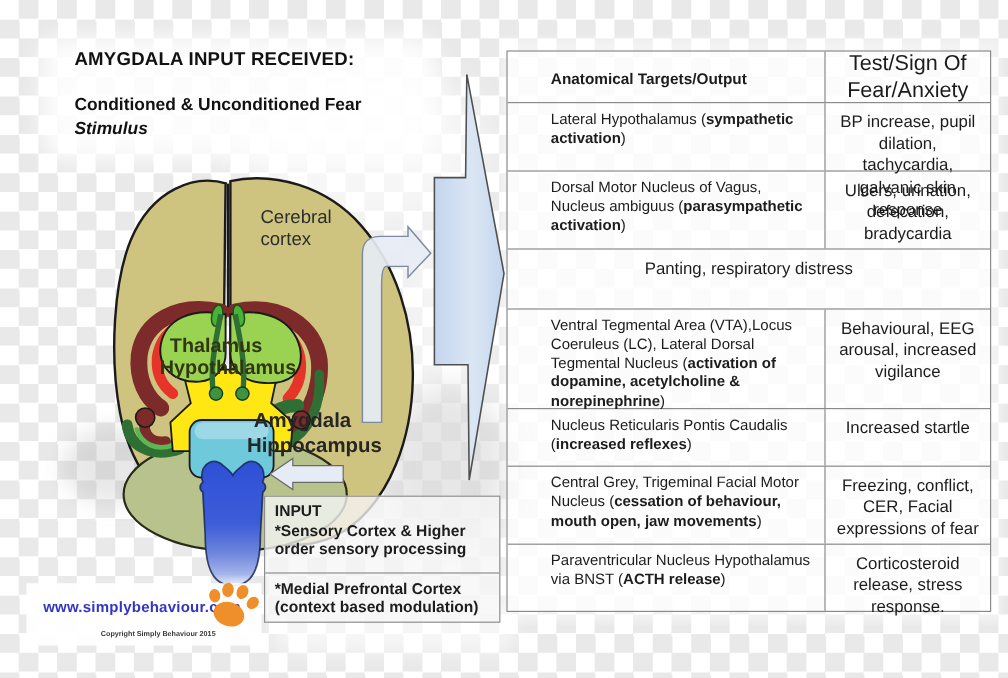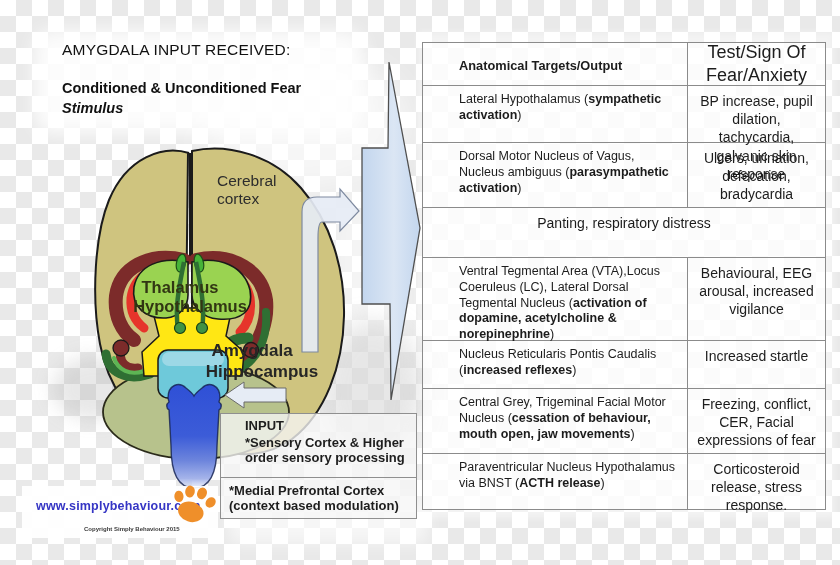--- a/index.html
+++ b/index.html
@@ -13,21 +13,21 @@
   .v-cloud{left:200px;top:52px;width:210px;height:140px;background:rgba(255,255,255,.6);filter:blur(16px);border-radius:50%;}
   .v-mid{left:330px;top:190px;width:80px;height:280px;background:rgba(255,255,255,.5);filter:blur(14px);border-radius:40px;}
   .v-table{left:418px;top:32px;width:416px;height:486px;background:rgba(255,255,255,.45);filter:blur(3px);}
   .v-smudge1{left:322px;top:320px;width:100px;height:140px;background:rgba(160,160,160,.25);filter:blur(12px);border-radius:50%;}
   .v-smudge2{left:52px;top:356px;width:86px;height:64px;background:rgba(150,150,150,.22);filter:blur(9px);border-radius:50%;}
   .v-bottom{left:228px;top:500px;width:200px;height:44px;background:rgba(255,255,255,.6);filter:blur(8px);border-radius:12px;}
 
   svg.art{position:absolute;left:0;top:0;z-index:2;}
 
   .title-block{position:absolute;left:62px;top:41px;z-index:3;color:#111;}
-  .title-line1{font-size:15.5px;font-weight:normal;letter-spacing:.2px;}
+  .title-line1{font-size:15.5px;font-weight:bold;letter-spacing:.2px;}
   .title-line2{font-size:14.5px;font-weight:bold;margin-top:20px;line-height:1.35;}
   .title-line3{font-size:14.5px;font-weight:bold;line-height:1.35;font-style:italic;}
 
   .ttable{
     position:absolute;left:422px;top:42px;width:404px;z-index:3;
     border:1px solid var(--c-table-border,#8b8b8b);
     background:rgba(255,255,255,.62);
     box-sizing:border-box;color:var(--c-text-dark,#1c1c1c);
   }
   .trow{display:flex;border-bottom:1px solid var(--c-table-border,#8b8b8b);box-sizing:border-box;}
@@ -37,21 +37,21 @@
   .tcell-r{flex:1;box-sizing:border-box;padding:6px 6px 2px 6px;font-size:14px;line-height:1.3;text-align:center;}
   .thead .tcell-l{font-weight:bold;font-size:12.8px;display:flex;align-items:center;}
   .thead .tcell-r{font-weight:normal;font-size:18px;white-space:pre-line;display:flex;align-items:center;justify-content:center;padding-top:2px;}
   .seg-b{font-weight:bold;}
 
   .input-box{
     position:absolute;left:220px;top:413px;width:197px;z-index:3;box-sizing:border-box;
     border:1px solid #8f8f8f;background:rgba(246,246,246,.78);
     font-size:13px;font-weight:bold;color:#1d1d1d;line-height:1.16;
   }
-  .input-cell1{height:63px;box-sizing:border-box;padding:4px 6px 2px 24px;}
+  .input-cell1{height:63px;box-sizing:border-box;padding:4px 6px 2px 8px;}
   .input-cell2{box-sizing:border-box;border-top:1px solid #8f8f8f;padding:5px 6px 6px 8px;height:41px;}
   .input-heading{margin-bottom:2px;}
 
   .logo{position:absolute;left:22px;top:486px;width:196px;height:52px;z-index:3;background:rgba(255,255,255,.92);}
   .logo-text{position:absolute;left:14px;top:13px;font-size:12.5px;font-weight:bold;color:var(--c-logo-blue,#3535c4);letter-spacing:.2px;}
   .logo-copy{position:absolute;left:62px;top:40px;font-size:6px;color:#3a3a3a;font-weight:bold;}
   .paw{position:absolute;right:2px;top:-2px;}
 </style>
 </head>
 <body>

